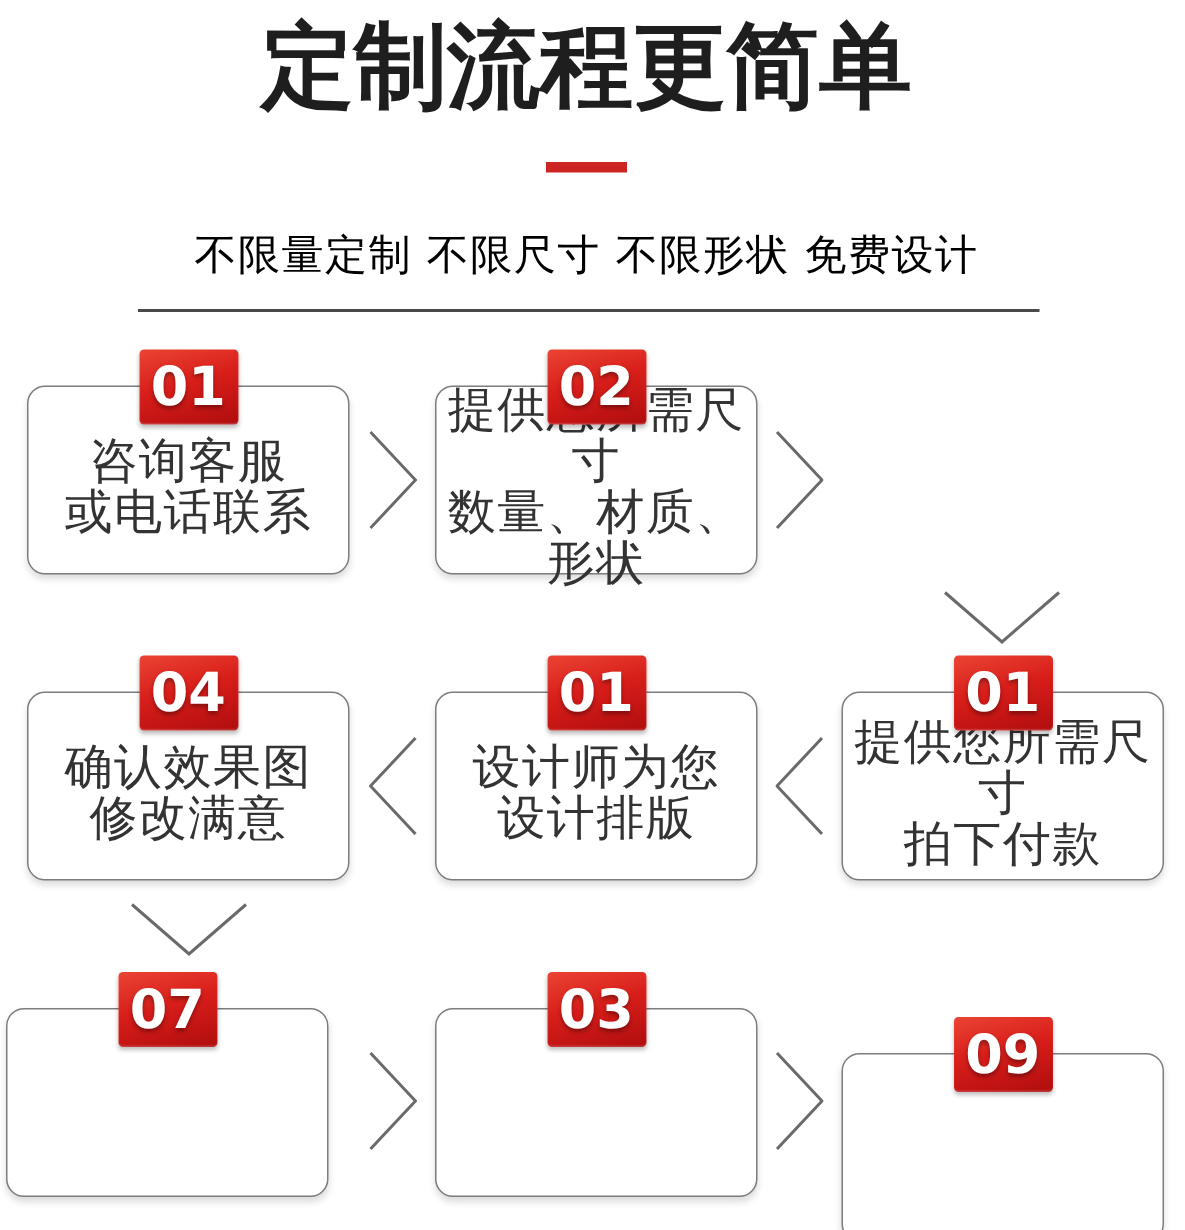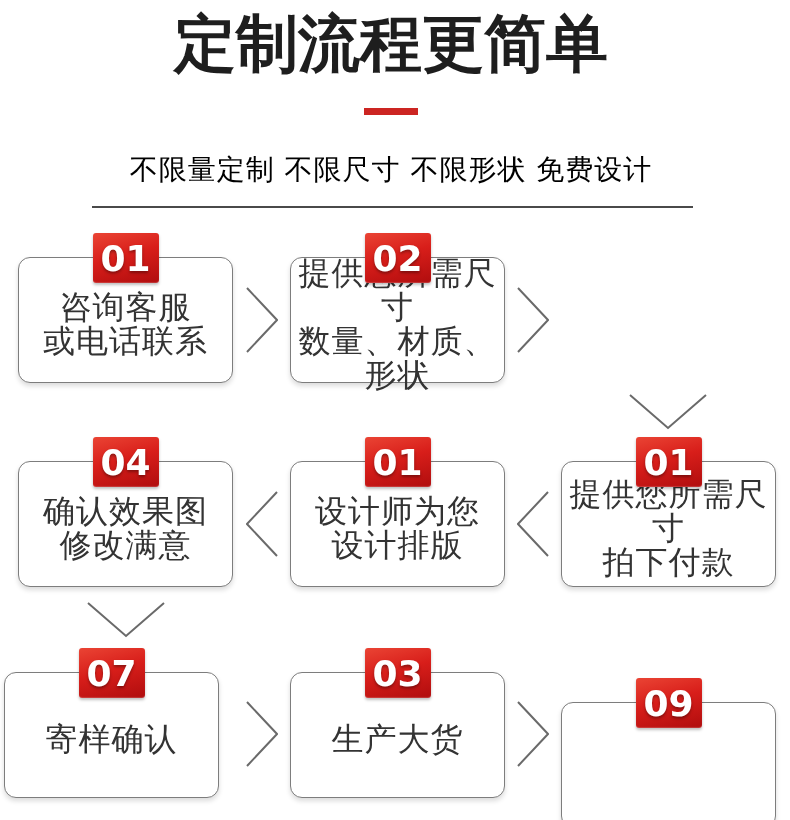--- a/index.html
+++ b/index.html
@@ -104,25 +104,23 @@
 设计排版</div>
   </div>
   <div class="step" id="step-6">
     <div class="badge">01</div>
     <div class="step-label">提供您所需尺寸
 拍下付款</div>
   </div>
 
   <div class="step" id="step-7">
     <div class="badge">07</div>
-    <div class="step-label">寄样确认</div>
   </div>
   <div class="step" id="step-8">
     <div class="badge">03</div>
-    <div class="step-label">生产大货</div>
   </div>
   <div class="step" id="step-9">
     <div class="badge">09</div>
   </div>
 
   <div class="arrow" style="left:246px; top:287px;">
     <svg width="32" height="66" viewBox="0 0 32 66">
         <polyline points="1,1 31,33 1,65" fill="none" stroke="#6a6a6a" stroke-width="2"></polyline>
       </svg>
   </div>

